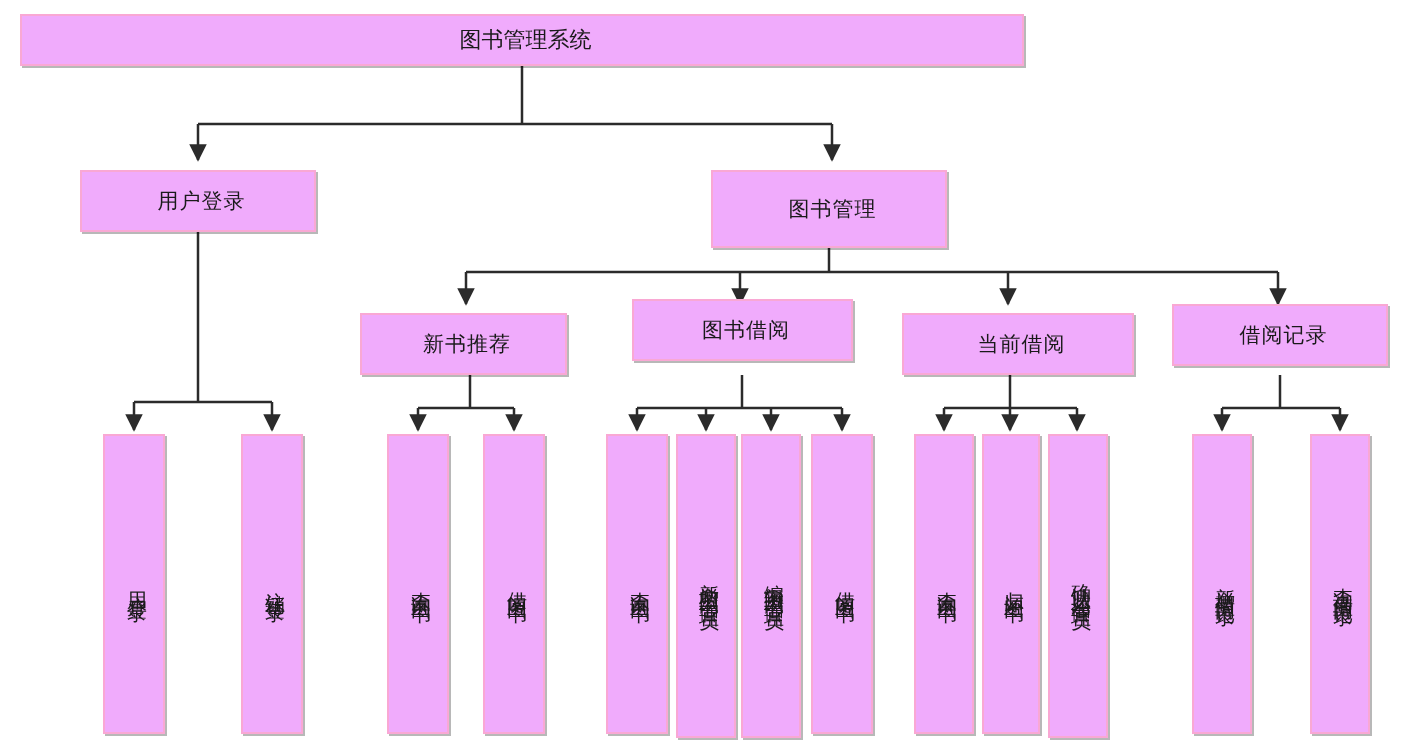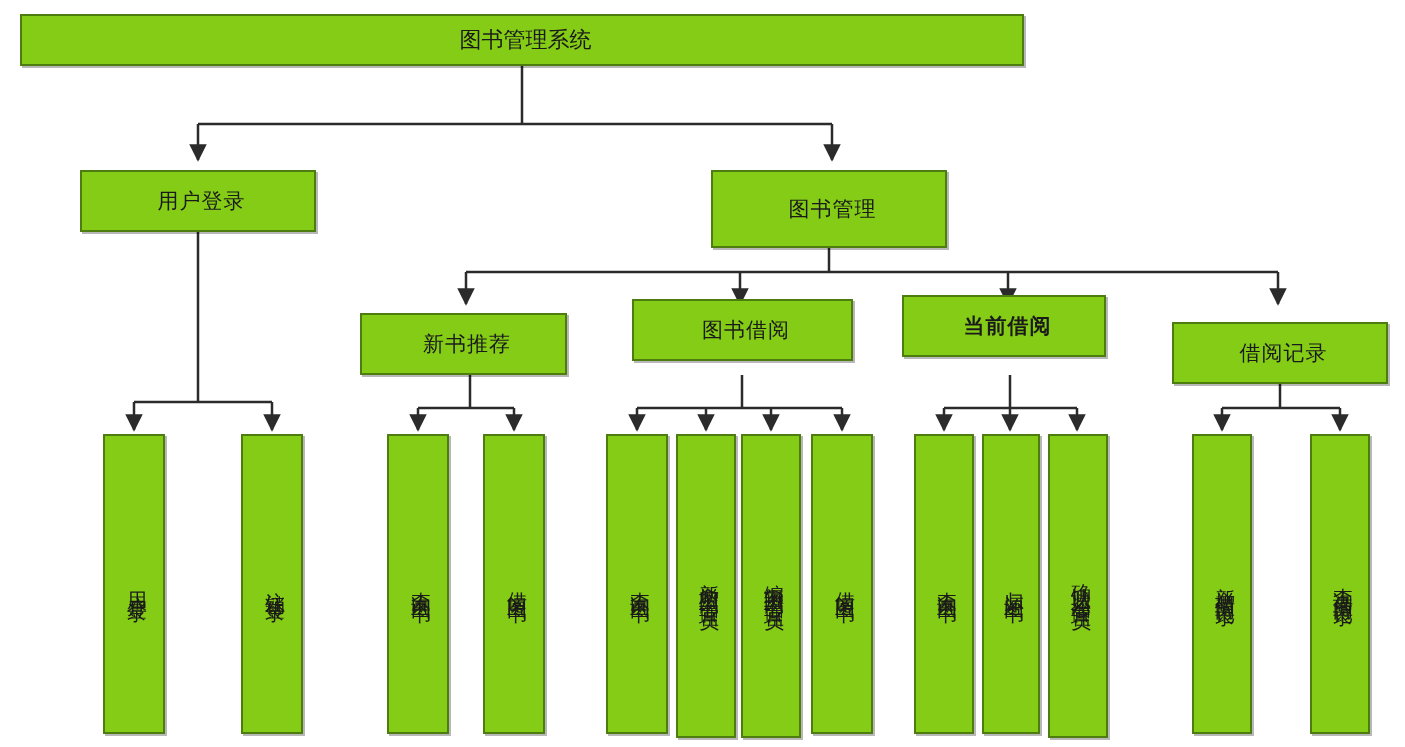--- a/index.html
+++ b/index.html
@@ -21,22 +21,22 @@
     position: absolute;
     left: 0;
     top: 0;
     width: 1405px;
     height: 747px;
     pointer-events: none;
   }
   .node {
     position: absolute;
     box-sizing: border-box;
-    border: 2px solid #4d7c0f;
-    background: #84cc16;
+    border: 2px solid #f9a8d4;
+    background: #f0abfc;
     box-shadow: 2px 2px 0 rgba(0,0,0,0.28);
     display: flex;
     align-items: center;
     justify-content: center;
     color: #1a1a1a;
     padding-left: 7px;
   }
   .node.h {            
     font-size: 21px;
     letter-spacing: 1px;
@@ -131,24 +131,24 @@
   <div class="node h" style="left:711px; top:170px; width:236px; height:78px;">
     <span>图书管理</span>
   </div>
 
   <div class="node h" style="left:360px; top:313px; width:207px; height:62px;">
     <span>新书推荐</span>
   </div>
   <div class="node h" style="left:632px; top:299px; width:221px; height:62px;">
     <span>图书借阅</span>
   </div>
-  <div class="node h" style="left:902px; top:295px; width:204px; height:62px;font-weight:bold;">
+  <div class="node h" style="left:902px; top:313px; width:232px; height:62px;">
     <span>当前借阅</span>
   </div>
-  <div class="node h" style="left:1172px; top:322px; width:216px; height:62px;">
+  <div class="node h" style="left:1172px; top:304px; width:216px; height:62px;">
     <span>借阅记录</span>
   </div>
 
   <div class="node v" style="left:103px; top:434px; width:62px; height:300px;">
     <span class="vtext">用户登录</span>
   </div>
   <div class="node v" style="left:241px; top:434px; width:62px; height:300px;">
     <span class="vtext">注销登录</span>
   </div>
 

